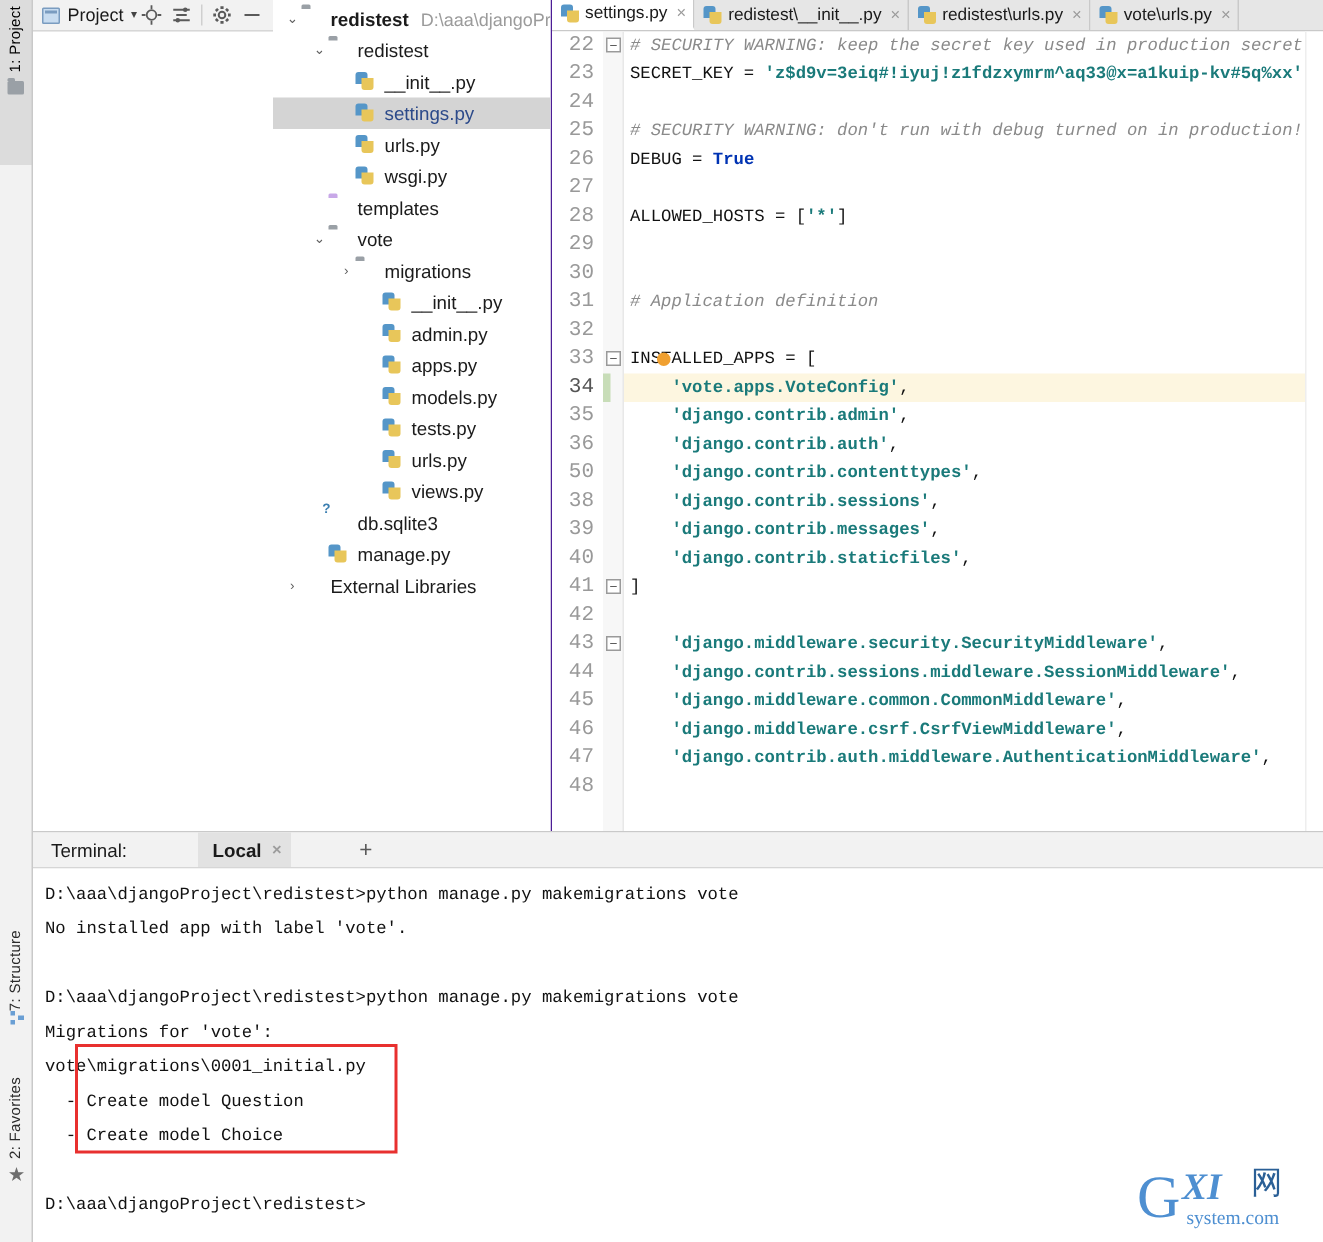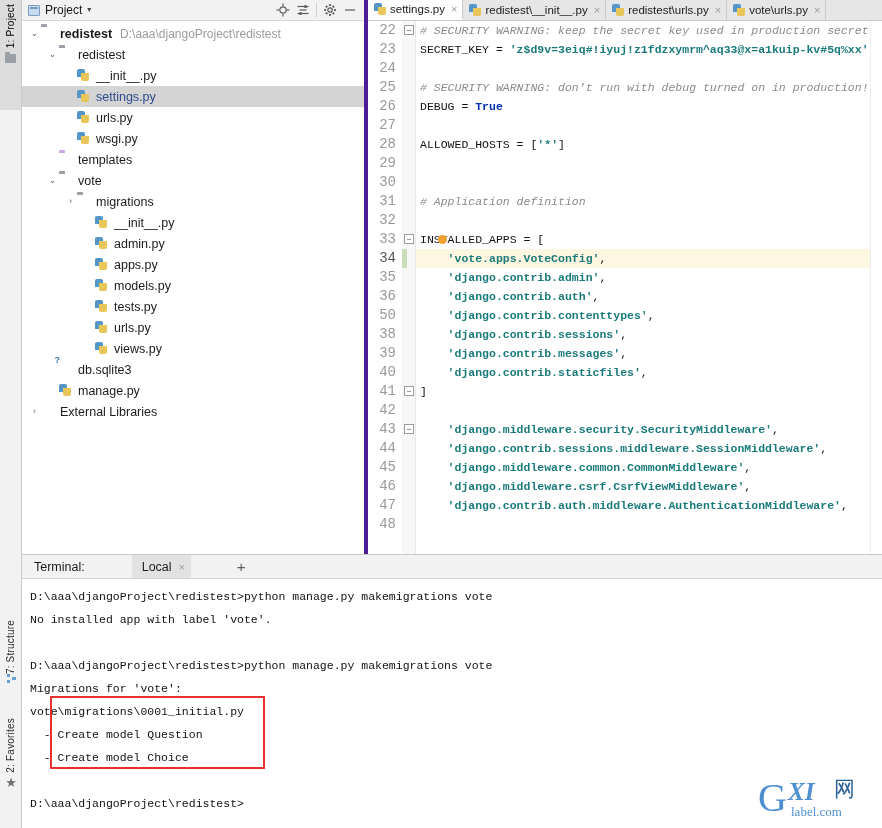--- a/index.html
+++ b/index.html
@@ -98,23 +98,23 @@
     height: 554px;
     flex: 0 0 554px;
     min-height: 0;
   }
 
   
   .project-panel {
     width: 346px;
     flex: 0 0 346px;
     display: flex;
-    flex-direction: column;
-    background: #ffffff;
-    border-right: 4px solid #4c1d95;
+    flex-direction: row;
+    background: #ffffff;
+    border-right: 1px solid #4c1d95;
     min-height: 0;
   }
   .project-header {
     height: 21px;
     flex: 0 0 21px;
     background: #f2f2f2;
     display: flex;
     align-items: center;
     padding: 0 4px 0 6px;
     border-bottom: 1px solid #d7d7d7;
@@ -389,20 +389,21 @@
   .term-label {
     display: flex; align-items: center;
     padding: 0 10px 0 12px;
     font-size: 12.5px; color: #1a1a1a;
   }
   .term-tab {
     display: flex; align-items: center;
     padding: 0 6px 0 10px;
     font-size: 12.5px; color: #1a1a1a;
     background: #e2e2e2;
+    font-weight: bold;
   }
   .term-tab .tclose { margin-left: 7px; color: #9c9c9c; font-size: 11px; }
   .term-plus {
     display:flex;align-items:center;justify-content:center;
     width: 26px; font-size: 15px; color: #5a5a5a;
   }
   .term-body {
     flex: 1 1 auto;
     position: relative;
     padding: 6px 0 0 8px;
@@ -738,21 +739,21 @@
           <span class="tclose">×</span>
         </span>
         <span class="term-plus">+</span>
       </div>
       <div class="term-body" id="term-body">
         <div class="redbox" id="redbox" style="left: 28px; top: 117px; width: 215px; height: 73px; border-color: rgb(232, 48, 47);"></div>
         <div class="watermark">
           <span class="wm-g">G</span>
           <span class="wm-xi">XI</span>
           <span class="wm-cjk">网</span>
-          <span class="wm-sys">label.com</span>
+          <span class="wm-sys">system.com</span>
         </div>
       <div class="tline">D:\aaa\djangoProject\redistest&gt;python manage.py makemigrations vote</div>
           <div class="tline">No installed app with label 'vote'.</div>
           <div class="tline">&nbsp;</div>
           <div class="tline">D:\aaa\djangoProject\redistest&gt;python manage.py makemigrations vote</div>
           <div class="tline">Migrations for 'vote':</div>
           <div class="tline">vote\migrations\0001_initial.py</div>
           <div class="tline">  - Create model Question</div>
           <div class="tline">  - Create model Choice</div>
           <div class="tline">&nbsp;</div>

